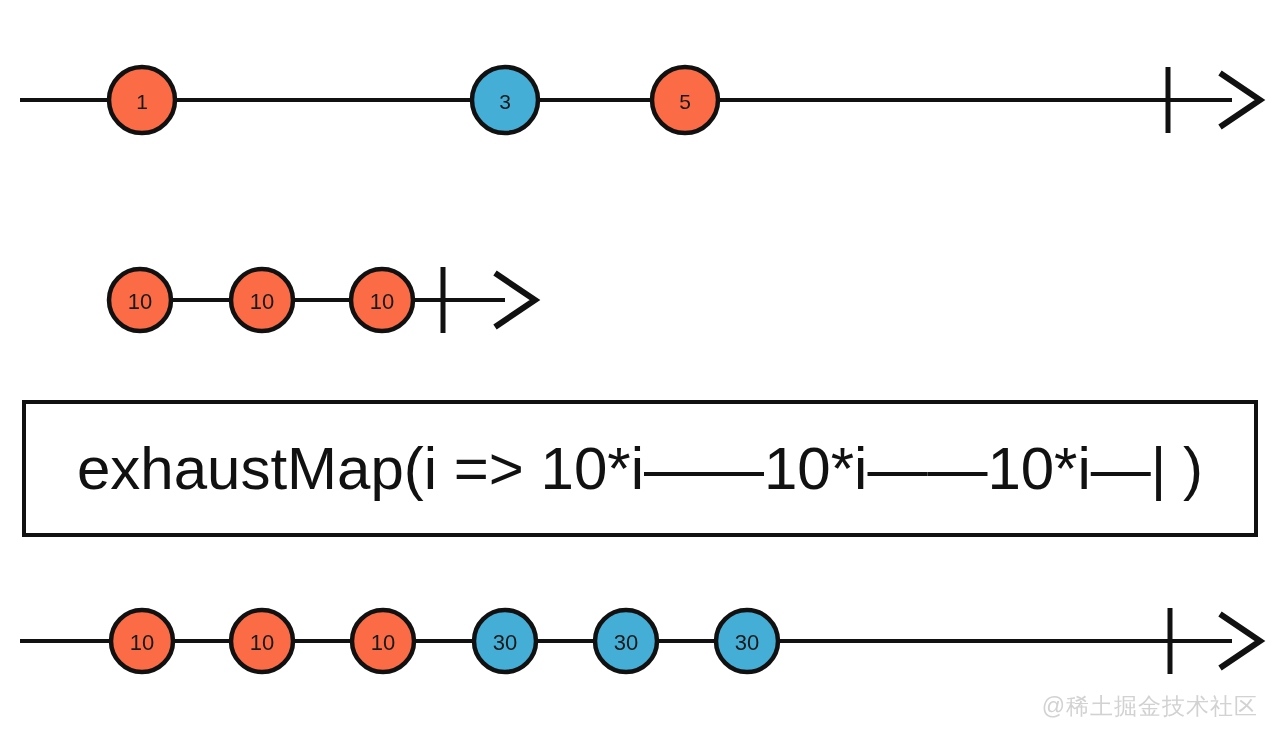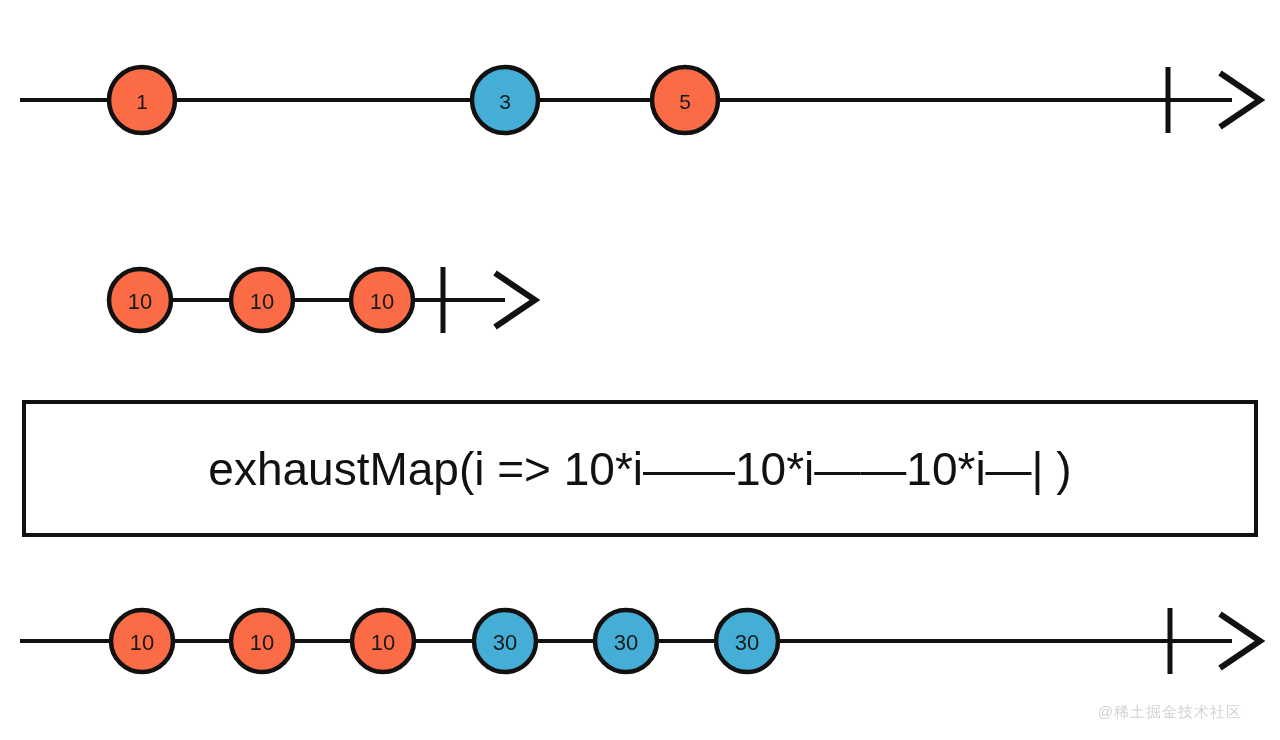--- a/index.html
+++ b/index.html
@@ -56,32 +56,32 @@
     height: 137px;
     border: 4px solid #111111;
     box-sizing: border-box;
     background: #ffffff;
     display: flex;
     align-items: center;
     justify-content: center;
   }
   .operator-text {
     font-family: "Liberation Sans", sans-serif;
-    font-size: 46px;
+    font-size: 60px;
     color: #111111;
     white-space: nowrap;
     letter-spacing: 0px;
     line-height: 1;
   }
   .watermark {
     position: absolute;
-    right: 38px;
+    right: 22px;
     bottom: 18px;
     font-family: "Liberation Sans", sans-serif;
-    font-size: 15px;
+    font-size: 23px;
     color: #d2d2d2;
     letter-spacing: 1px;
     user-select: none;
   }
 </style>
 </head>
 <body>
 
 <div id="diagram-root">
 

